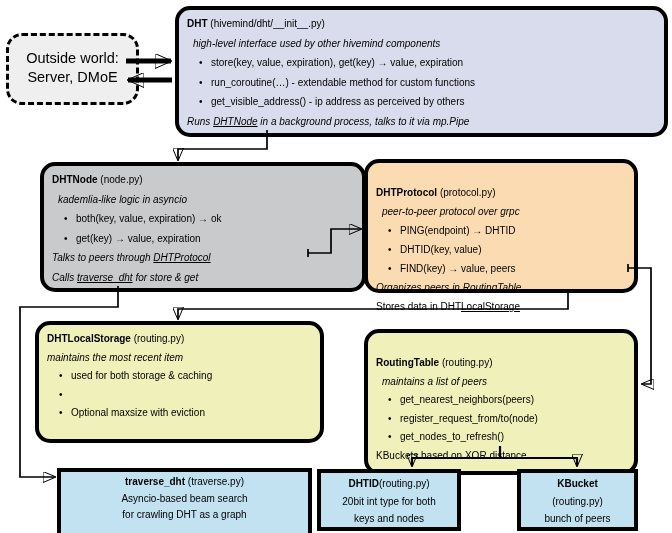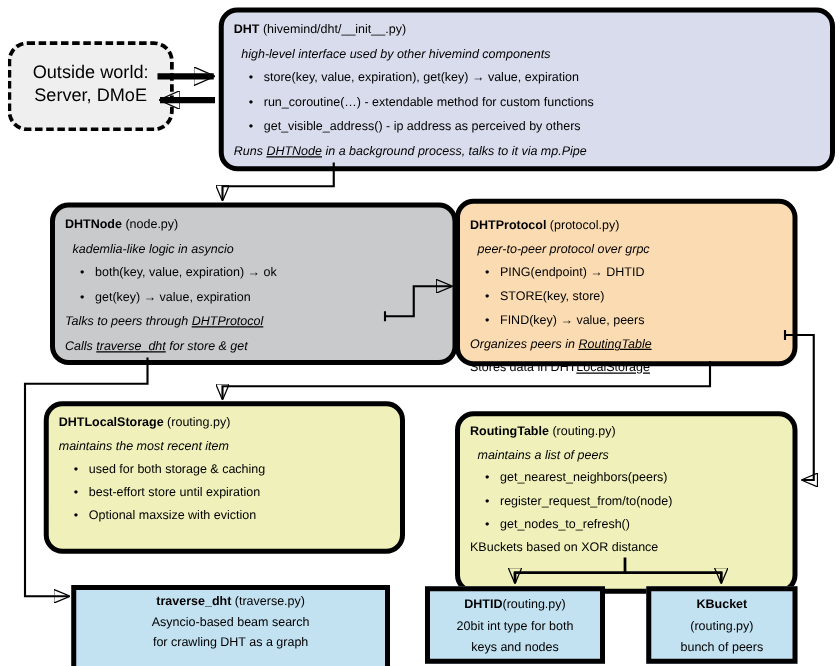--- a/index.html
+++ b/index.html
@@ -27,25 +27,25 @@
   .center { text-align:center; padding-left:0; }
 
   #b-outside {
     left:6px; top:33px; width:133px; height:72px;
     background:var(--outside-bg); border:3.5px dashed var(--border);
     border-radius:16px; text-align:center; padding-top:13px;
     line-height:19px; font-size:14.5px;
   }
   #b-dht  { left:175px; top:6px;  width:493px; height:131px; background:var(--dht-bg); }
   #b-node { left:40px;  top:162px; width:326px; height:130px; background:var(--node-bg); }
-  #b-prot { left:364px; top:159px; width:274px; height:134px; background:var(--protocol-bg); line-height:19px; padding-top:4px; }
+  #b-prot { left:364px; top:159px; width:274px; height:134px; background:var(--protocol-bg); line-height:19px; padding-top:16px; }
   #b-stor { left:35px;  top:321px; width:289px; height:122px; background:var(--storage-bg); line-height:18.5px; padding-top:1px; }
-  #b-rout { left:364px; top:329px; width:274px; height:146px; background:var(--storage-bg); line-height:18.5px; padding-top:0; }
+  #b-rout { left:364px; top:329px; width:274px; height:146px; background:var(--storage-bg); line-height:18.5px; padding-top:17px; }
   #b-trav { left:57px;  top:468px; width:255px; height:70px;  background:var(--blue-bg); text-align:center; line-height:16.5px; padding-top:2px; }
-  #b-id   { left:340px; top:469px; width:144px; height:62px;  background:var(--blue-bg); text-align:center; line-height:17.5px; padding-top:2px; }
+  #b-id   { left:317px; top:469px; width:144px; height:62px;  background:var(--blue-bg); text-align:center; line-height:17.5px; padding-top:2px; }
   #b-kb   { left:517px; top:469px; width:121px; height:62px;  background:var(--blue-bg); text-align:center; line-height:17.5px; padding-top:2px; }
 
   svg.connectors {
     position:absolute; left:0; top:0; width:672px; height:533px;
     z-index:5; pointer-events:none;
   }
   svg.connectors path { stroke:var(--border); fill:none; }
 </style>
 </head>
 <body>
@@ -116,40 +116,39 @@
 
   <div class="box round" id="b-prot">
     <div class="ln title"><span class="b">DHTProtocol</span><span> (protocol.py)</span></div>
     <div class="ln i sub">peer-to-peer protocol over grpc</div>
     <div class="ln bullet">
         <span class="dot">•</span>
         <span>PING(endpoint) → DHTID</span>
       </div>
     <div class="ln bullet">
         <span class="dot">•</span>
-        <span>STORE(key, store)</span>
+        <span>DHTID(key, value)</span>
       </div>
     <div class="ln bullet">
         <span class="dot">•</span>
         <span>FIND(key) → value, peers</span>
       </div>
     <div class="ln i"><span>Organizes peers in </span><span class="u">RoutingTable</span></div>
     <div class="ln"><span>Stores data in DHT</span><span class="u">LocalStorage</span></div>
   </div>
 
   <div class="box round" id="b-stor">
     <div class="ln title"><span class="b">DHTLocalStorage</span><span> (routing.py)</span></div>
     <div class="ln i">maintains the most recent item</div>
     <div class="ln bullet">
         <span class="dot">•</span>
         <span>used for both storage &amp; caching</span>
       </div>
     <div class="ln bullet">
         <span class="dot">•</span>
-        <span>best-effort store until expiration</span>
       </div>
     <div class="ln bullet">
         <span class="dot">•</span>
         <span>Optional maxsize with eviction</span>
       </div>
   </div>
 
   <div class="box round" id="b-rout">
     <div class="ln title"><span class="b">RoutingTable</span><span> (routing.py)</span></div>
     <div class="ln i sub">maintains a list of peers</div>

